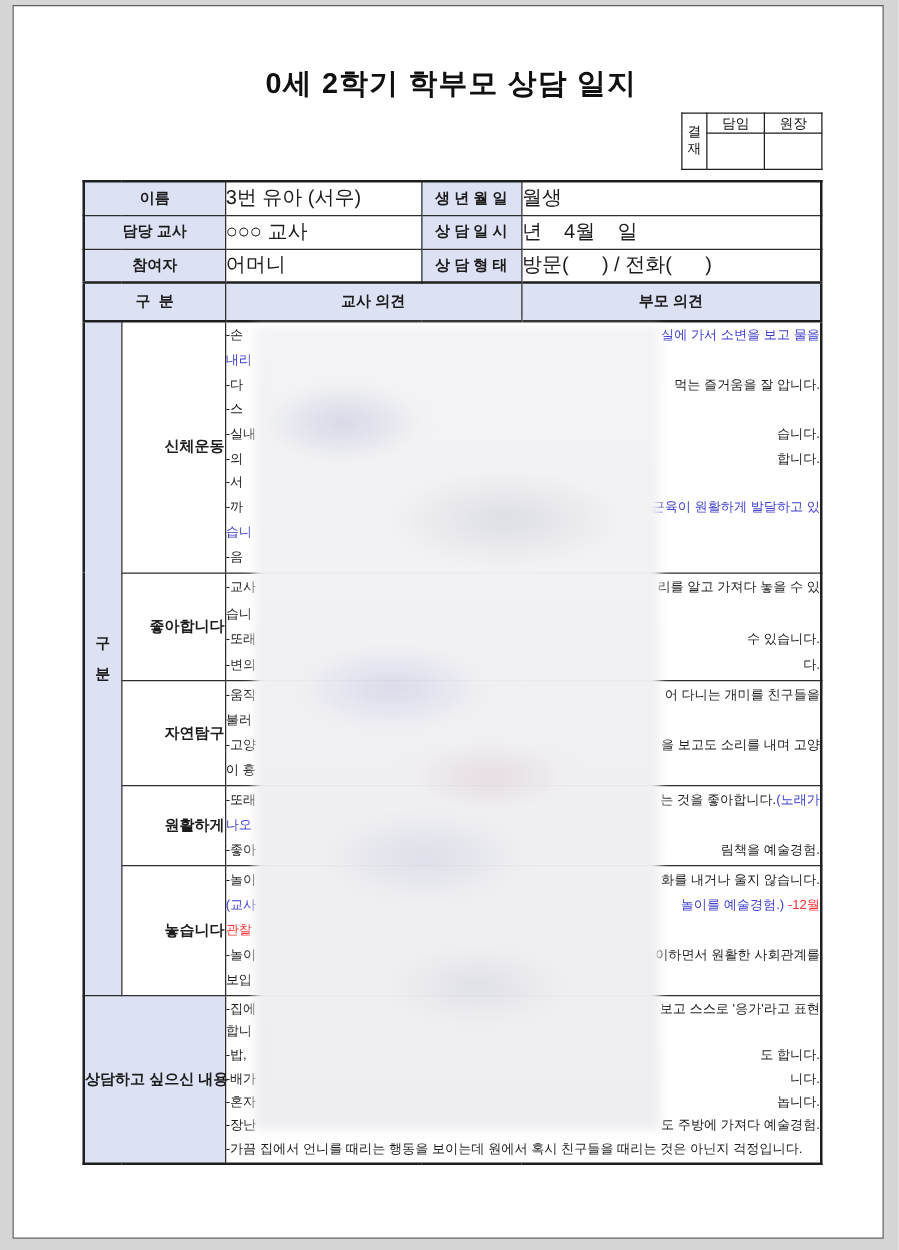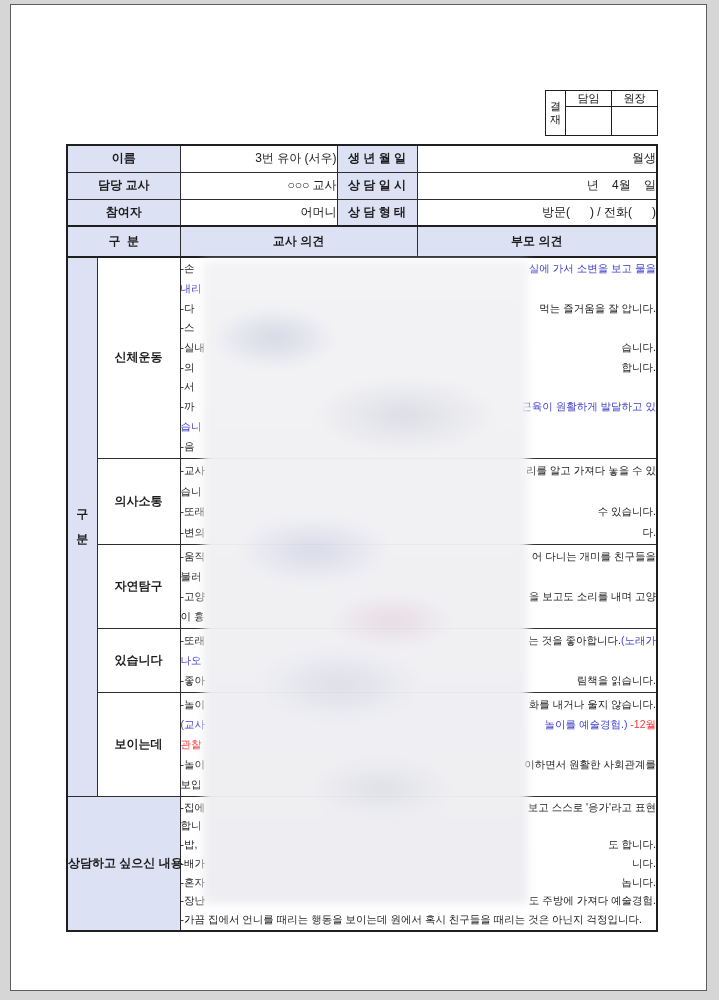--- a/index.html
+++ b/index.html
@@ -34,28 +34,28 @@
     border-collapse:collapse;table-layout:fixed;border:2px solid #1f1f1f;
   }
   .main td{
     border:1px solid #2e2e2e;box-sizing:border-box;padding:0;
     vertical-align:middle;color:#1c1c1c;
   }
   .lbl{
     background:#dce1f3;font-weight:bold;font-size:12px;text-align:center;color:#0f0f0f;
     white-space:pre;
   }
-  .val{font-size:12px;text-align:right;white-space:pre;color:#222}
+  .val{font-size:16px;text-align:left;white-space:pre;color:#222}
   .hdr td{border-top:2px solid #1f1f1f;border-bottom:2px solid #1f1f1f}
   .gubun{
     background:#dce1f3;font-weight:bold;font-size:12px;text-align:center;color:#0f0f0f;
   }
   .gubun div{margin:8px 0}
   .cat{
-    background:#ffffff;font-weight:bold;font-size:12px;text-align:center;color:#0f0f0f;
+    background:#ffffff;font-weight:bold;font-size:12px;text-align:right;color:#0f0f0f;
   }
   .content{
     vertical-align:top;padding:2px 3px 0 3px;font-size:10.5px;color:#1c1c1c;
   }
   .line{display:flex;justify-content:space-between;white-space:pre;overflow:visible}
   .line .rt{text-align:center}
   .c-k{color:#1c1c1c}
   .c-b{color:#4040cf}
   .c-r{color:#ff3333}
   
@@ -72,20 +72,21 @@
     filter:blur(4px);
     opacity:.97;
     border-radius:3px;
   }
 </style>
 </head>
 <body>
 
 <div class="page">
 
+  <div class="doc-title">0세 2학기 학부모 상담 일지</div>
 
   <table class="approval">
     <tbody>
       <tr>
         <td class="ap-stamp" rowspan="2"><span>결</span><br><span>재</span></td>
         <td class="ap-head">담임</td>
         <td class="ap-head">원장</td>
       </tr>
       <tr>
         <td class="ap-sign"></td>
@@ -141,47 +142,47 @@
             <div class="line" style="height: 19.7px; line-height: 19.7px;"><span class="lf"><span class="c-k">-스</span></span><span class="rt"></span></div>
             <div class="line" style="height: 19.7px; line-height: 19.7px;"><span class="lf"><span class="c-k">-실내</span></span><span class="rt"><span class="c-k">습니다.</span></span></div>
             <div class="line" style="height: 19.7px; line-height: 19.7px;"><span class="lf"><span class="c-k">-의</span></span><span class="rt"><span class="c-k">합니다.</span></span></div>
             <div class="line" style="height: 19.7px; line-height: 19.7px;"><span class="lf"><span class="c-k">-서</span></span><span class="rt"></span></div>
             <div class="line" style="height: 19.7px; line-height: 19.7px;"><span class="lf"><span class="c-k">-까</span></span><span class="rt"><span class="c-b">근육이 원활하게 발달하고 있</span></span></div>
             <div class="line" style="height: 19.7px; line-height: 19.7px;"><span class="lf"><span class="c-b">습니</span></span><span class="rt"></span></div>
             <div class="line" style="height: 19.7px; line-height: 19.7px;"><span class="lf"><span class="c-k">-음</span></span><span class="rt"></span></div>
           </td>
         </tr>
         <tr style="height: 86px;">
-          <td class="cat">의사소통</td>
+          <td class="cat">좋아합니다</td>
           <td class="content" colspan="3">
             <div class="line" style="height: 20.5px; line-height: 20.5px;"><span class="lf"><span class="c-k">-교사</span></span><span class="rt"><span class="c-k">리를 알고 가져다 놓을 수 있</span></span></div>
             <div class="line" style="height: 20.5px; line-height: 20.5px;"><span class="lf"><span class="c-k">습니</span></span><span class="rt"></span></div>
             <div class="line" style="height: 20.5px; line-height: 20.5px;"><span class="lf"><span class="c-k">-또래</span></span><span class="rt"><span class="c-k">수 있습니다.</span></span></div>
             <div class="line" style="height: 20.5px; line-height: 20.5px;"><span class="lf"><span class="c-k">-변의</span></span><span class="rt"><span class="c-k">다.</span></span></div>
           </td>
         </tr>
         <tr style="height: 84px;">
           <td class="cat">자연탐구</td>
           <td class="content" colspan="3">
             <div class="line" style="height: 20px; line-height: 20px;"><span class="lf"><span class="c-k">-움직</span></span><span class="rt"><span class="c-k">어 다니는 개미를 친구들을</span></span></div>
             <div class="line" style="height: 20px; line-height: 20px;"><span class="lf"><span class="c-k">불러</span></span><span class="rt"></span></div>
             <div class="line" style="height: 20px; line-height: 20px;"><span class="lf"><span class="c-k">-고양</span></span><span class="rt"><span class="c-k">을 보고도 소리를 내며 고양</span></span></div>
             <div class="line" style="height: 20px; line-height: 20px;"><span class="lf"><span class="c-k">이 흉</span></span><span class="rt"></span></div>
           </td>
         </tr>
         <tr style="height: 64px;">
-          <td class="cat">있습니다</td>
+          <td class="cat">원활하게</td>
           <td class="content" colspan="3">
             <div class="line" style="height: 20px; line-height: 20px;"><span class="lf"><span class="c-k">-또래</span></span><span class="rt"><span class="c-k">는 것을 좋아합니다.</span><span class="c-b">(노래가</span></span></div>
             <div class="line" style="height: 20px; line-height: 20px;"><span class="lf"><span class="c-b">나오</span></span><span class="rt"></span></div>
-            <div class="line" style="height: 20px; line-height: 20px;"><span class="lf"><span class="c-k">-좋아</span></span><span class="rt"><span class="c-k">림책을 읽습니다.</span></span></div>
+            <div class="line" style="height: 20px; line-height: 20px;"><span class="lf"><span class="c-k">-좋아</span></span><span class="rt"><span class="c-k">림책을 예술경험.</span></span></div>
           </td>
         </tr>
         <tr style="height: 104px;">
-          <td class="cat">보이는데</td>
+          <td class="cat">놓습니다</td>
           <td class="content" colspan="3">
             <div class="line" style="height: 20px; line-height: 20px;"><span class="lf"><span class="c-k">-놀이</span></span><span class="rt"><span class="c-k">화를 내거나 울지 않습니다.</span></span></div>
             <div class="line" style="height: 20px; line-height: 20px;"><span class="lf"><span class="c-b">(교사</span></span><span class="rt"><span class="c-b">놀이를 예술경험.) </span><span class="c-r">-12월</span></span></div>
             <div class="line" style="height: 20px; line-height: 20px;"><span class="lf"><span class="c-r">관찰</span></span><span class="rt"></span></div>
             <div class="line" style="height: 20px; line-height: 20px;"><span class="lf"><span class="c-k">-놀이</span></span><span class="rt"><span class="c-k">이하면서 원활한 사회관계를</span></span></div>
             <div class="line" style="height: 20px; line-height: 20px;"><span class="lf"><span class="c-k">보입</span></span><span class="rt"></span></div>
           </td>
         </tr>
         <tr style="height: 135px;">
           <td class="lbl" colspan="2">상담하고 싶으신 내용</td>

